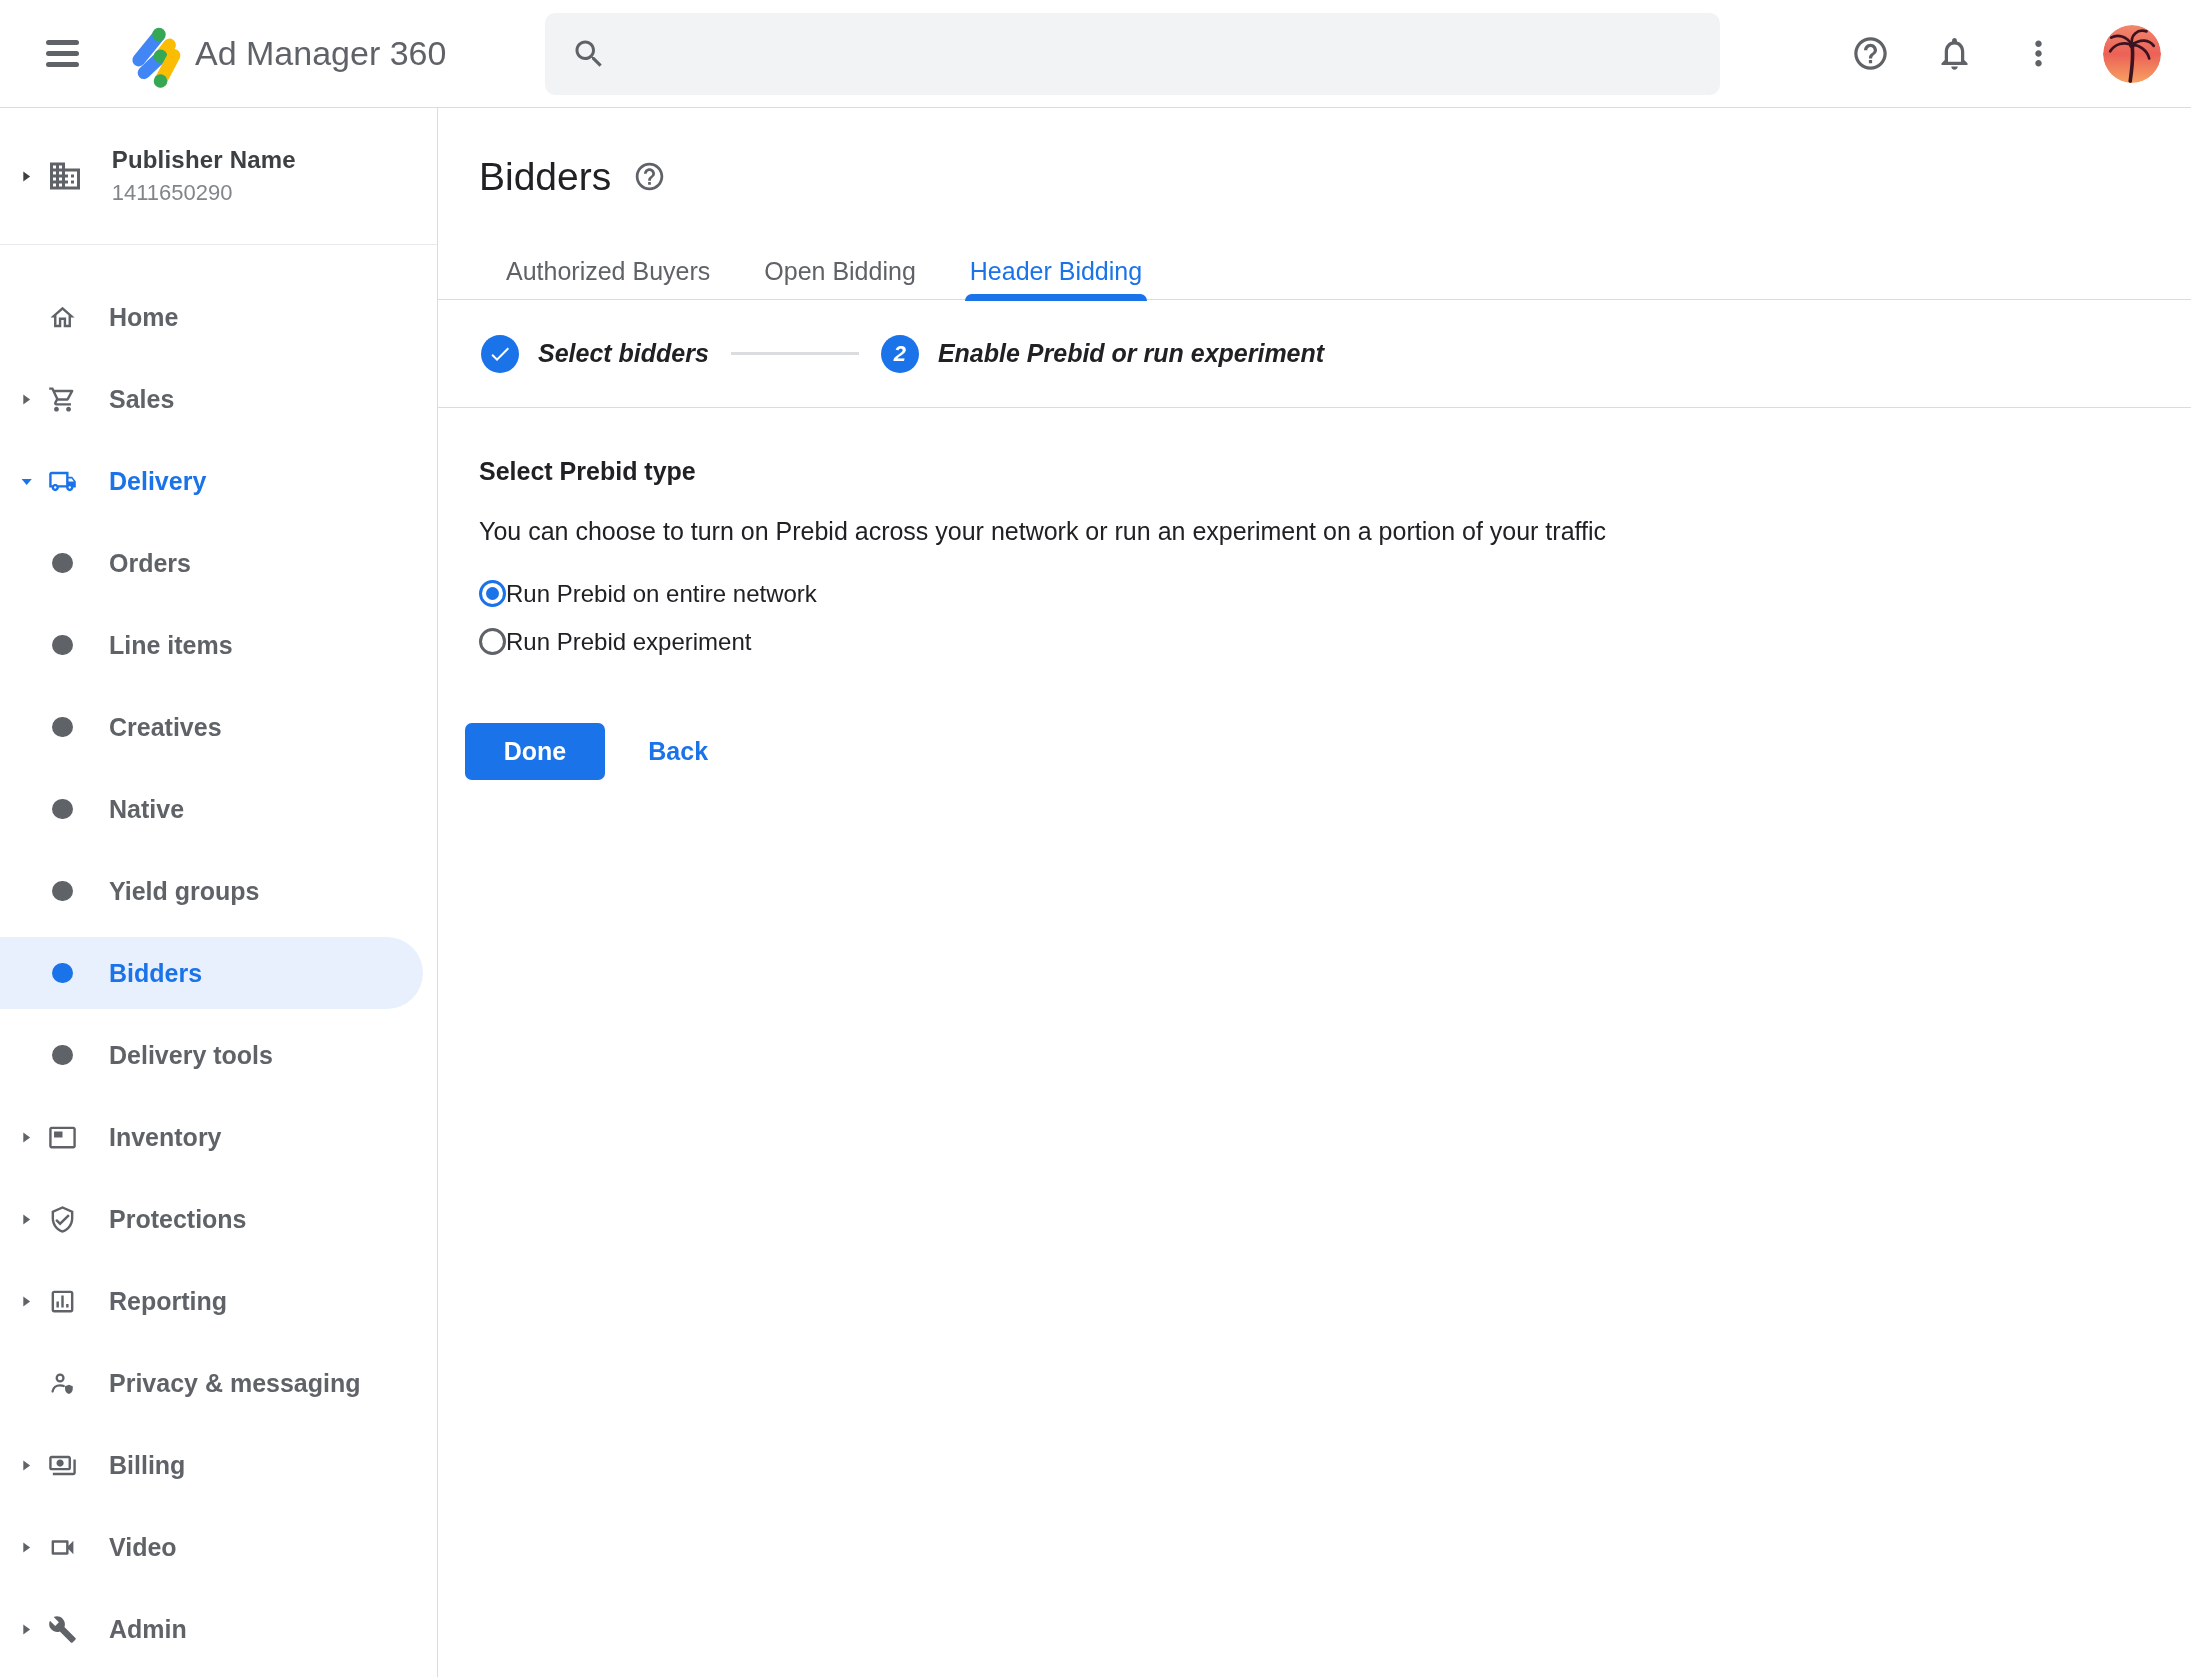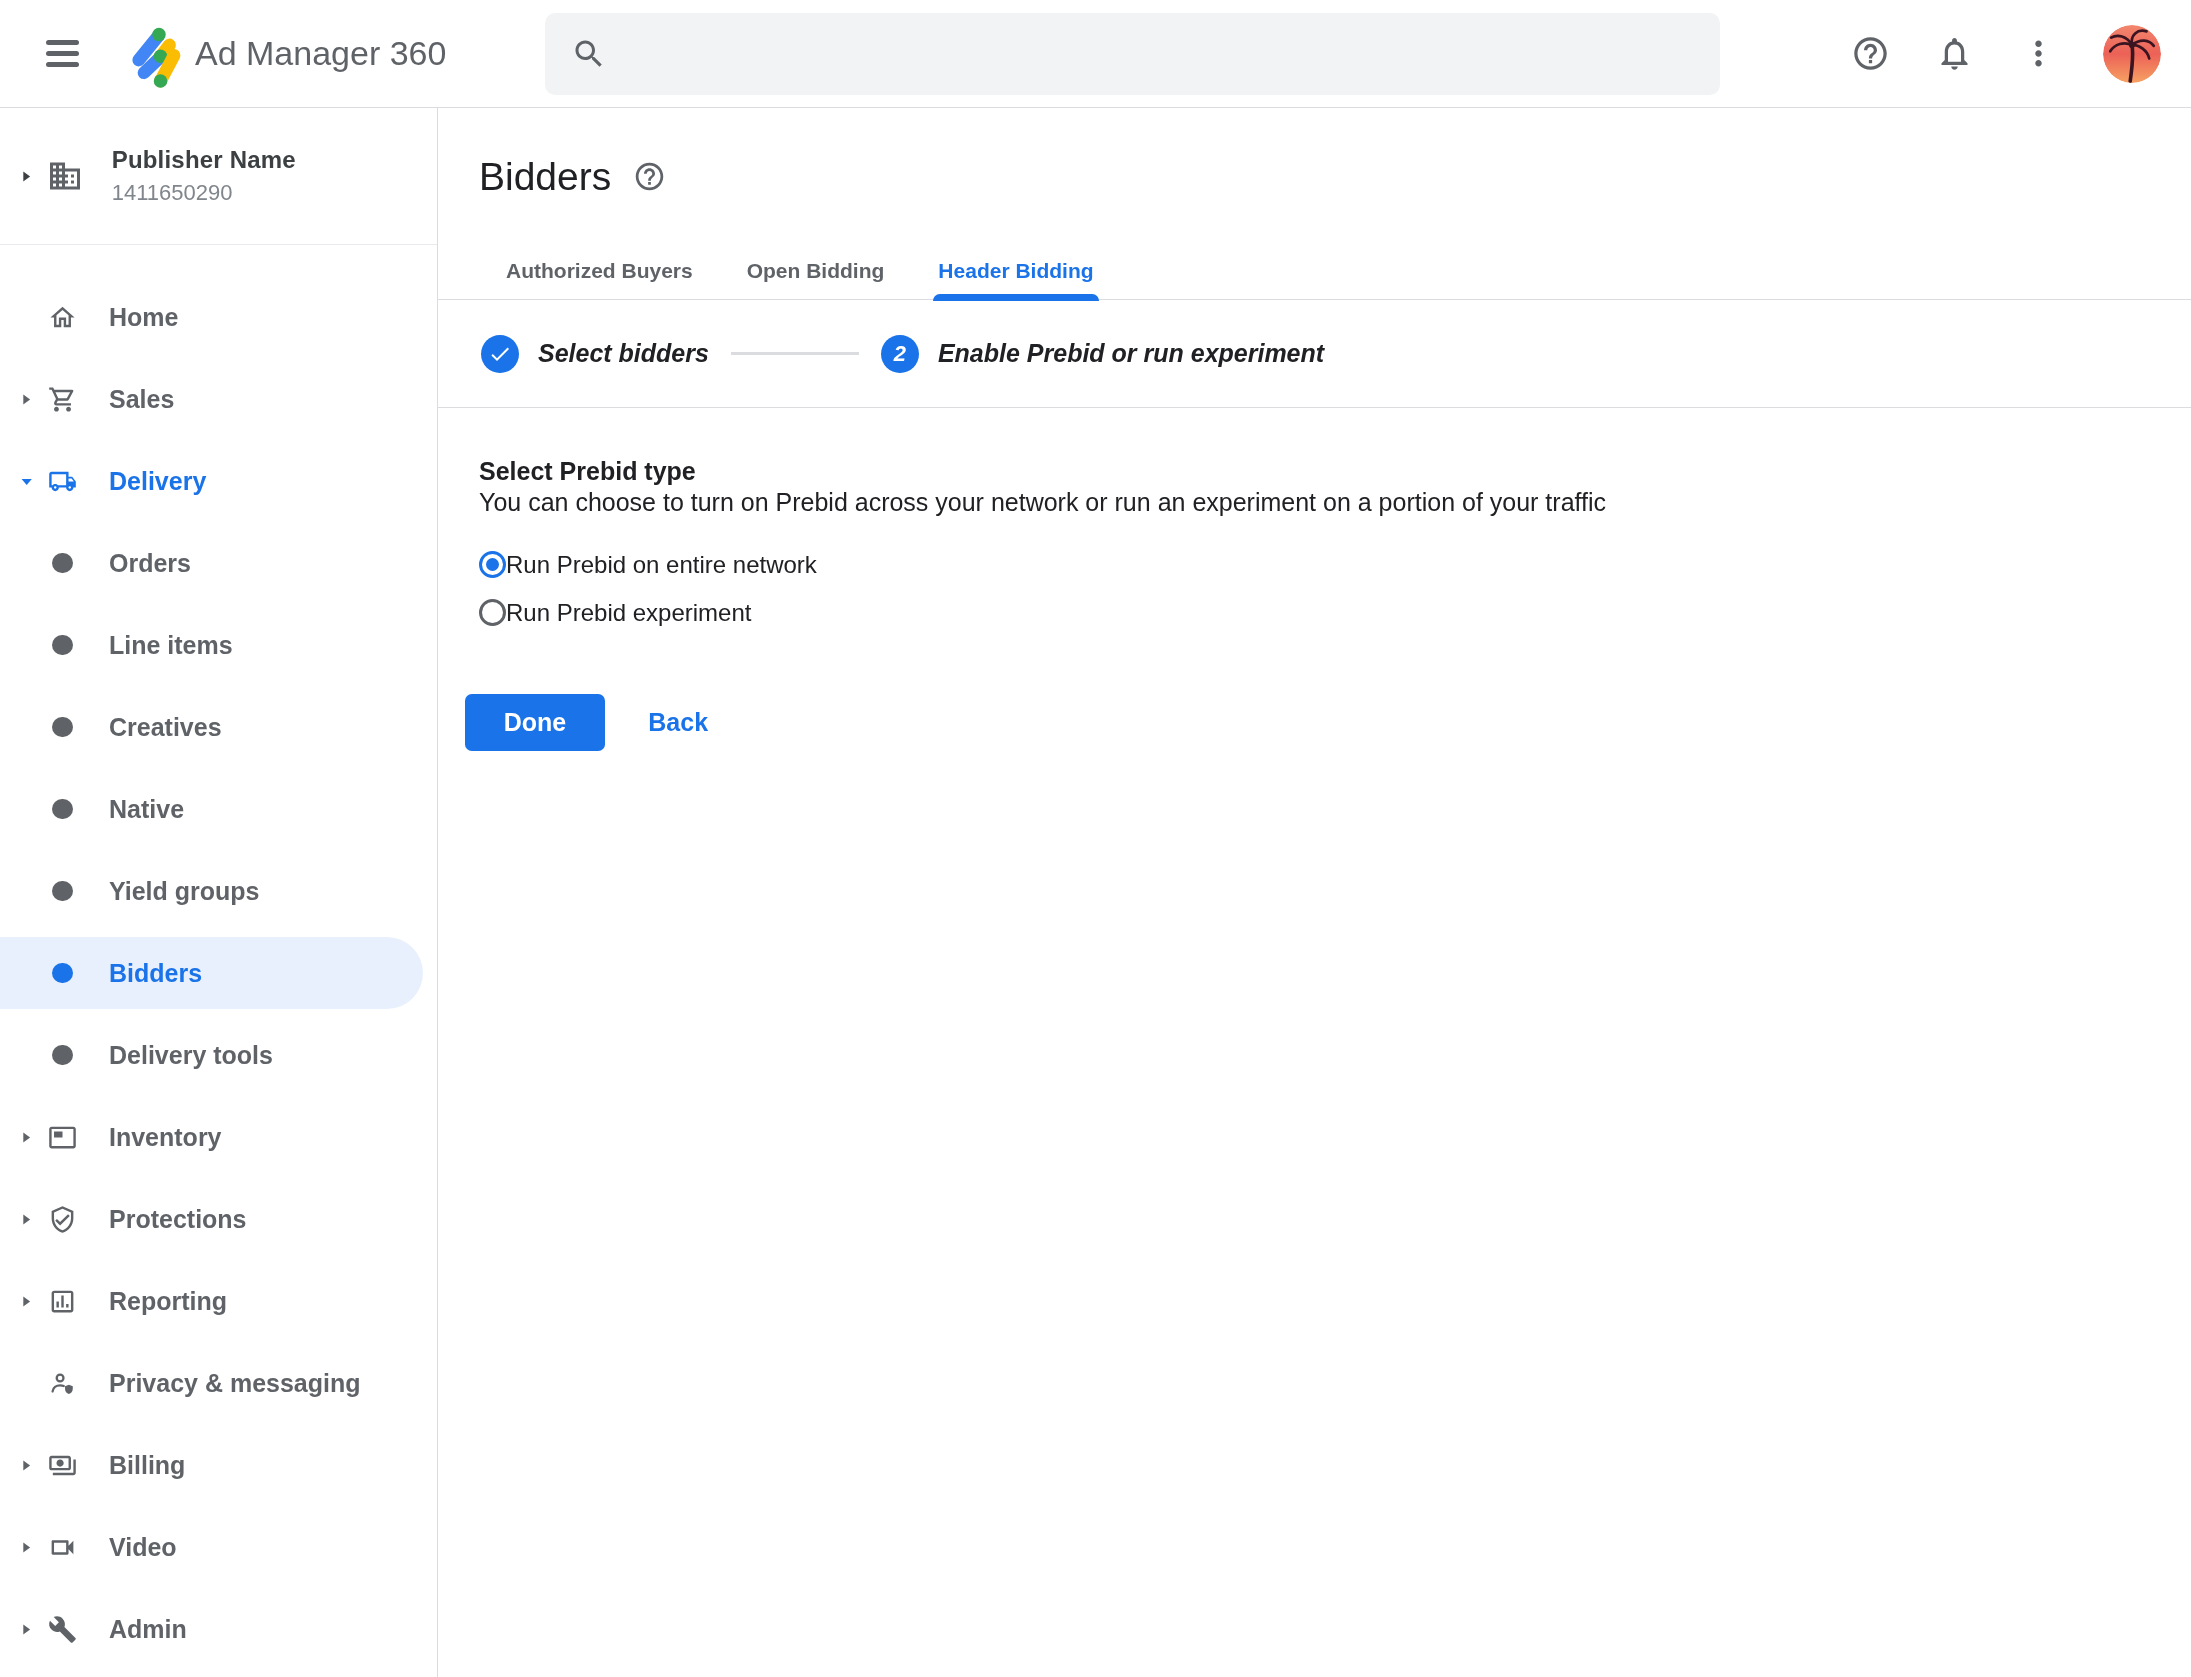--- a/index.html
+++ b/index.html
@@ -54,38 +54,38 @@
   .nav-item.selected .bullet { background: #1a73e8; }
 
   
   .main { flex: 1; background: #fff; }
   .title-row { display: flex; align-items: center; gap: 22px; padding: 38px 0 0 41px; height: 99px; }
   .page-title { font-size: 39px; color: #202124; }
   .help-sm { width: 33px; height: 33px; cursor: pointer; }
   .help-sm svg { width: 33px; height: 33px; }
 
   .tabs { display: flex; margin-top: 39px; border-bottom: 1.7px solid #dadce0; padding-left: 41px; }
-  .tab { padding: 0 27px; height: 53px; line-height: 50px; font-size: 21px; font-weight: 700;
+  .tab { padding: 0 27px; height: 53px; line-height: 50px; font-size: 25px; font-weight: 400;
     color: #5f6368; cursor: pointer; position: relative; white-space: nowrap; }
   .tab.active { color: #1a73e8; }
   .tab.active::after { content: ""; position: absolute; left: 22px; right: 22px; bottom: -1.7px;
     height: 6.8px; background: #1a73e8; border-radius: 6.8px 6.8px 0 0; }
 
   .stepper { display: flex; align-items: center; height: 108px; border-bottom: 1.7px solid #dadce0;
     padding-left: 43px; font-style: italic; }
   .step-circle { width: 38px; height: 38px; border-radius: 50%; background: #1a73e8; flex: none;
     display: flex; align-items: center; justify-content: center; color: #fff; font-size: 22px;
     font-weight: 700; cursor: pointer; }
   .step-circle svg { width: 24px; height: 24px; }
   .step-label { margin-left: 19px; font-size: 25px; font-weight: 700; color: #202124; white-space: nowrap; }
   .step-connector { width: 128px; height: 2.6px; background: #dadce0; margin: 0 22px; }
 
   .form-row { display: flex; padding-left: 41px; margin-top: 46px; flex-direction: column; }
   .form-label { width: 298px; flex: none; font-size: 25px; font-weight: 700; color: #202124; padding-top: 2.6px; }
-  .form-desc { font-size: 25px; color: #202124; line-height: 33px; }
+  .form-desc { font-size: 25px; color: #202124; line-height: 33px; margin-top: 29px; }
   .radios { margin-top: 22px; }
   .radio-row { display: flex; align-items: center; height: 48px; cursor: pointer; }
   .radio { width: 27px; height: 27px; border-radius: 50%; flex: none; position: relative; }
   .radio.on { border: 3.4px solid #1a73e8; }
   .radio.on::after { content: ""; position: absolute; left: 50%; top: 50%; width: 13.7px; height: 13.7px;
     margin: -6.8px 0 0 -6.8px; border-radius: 50%; background: #1a73e8; }
   .radio.off { border: 3.4px solid #5f6368; }
   .radio-label { font-size: 24px; color: #202124; }
 
   .buttons-row { margin-top: 57px; padding-left: 27px; display: flex; align-items: center; }

